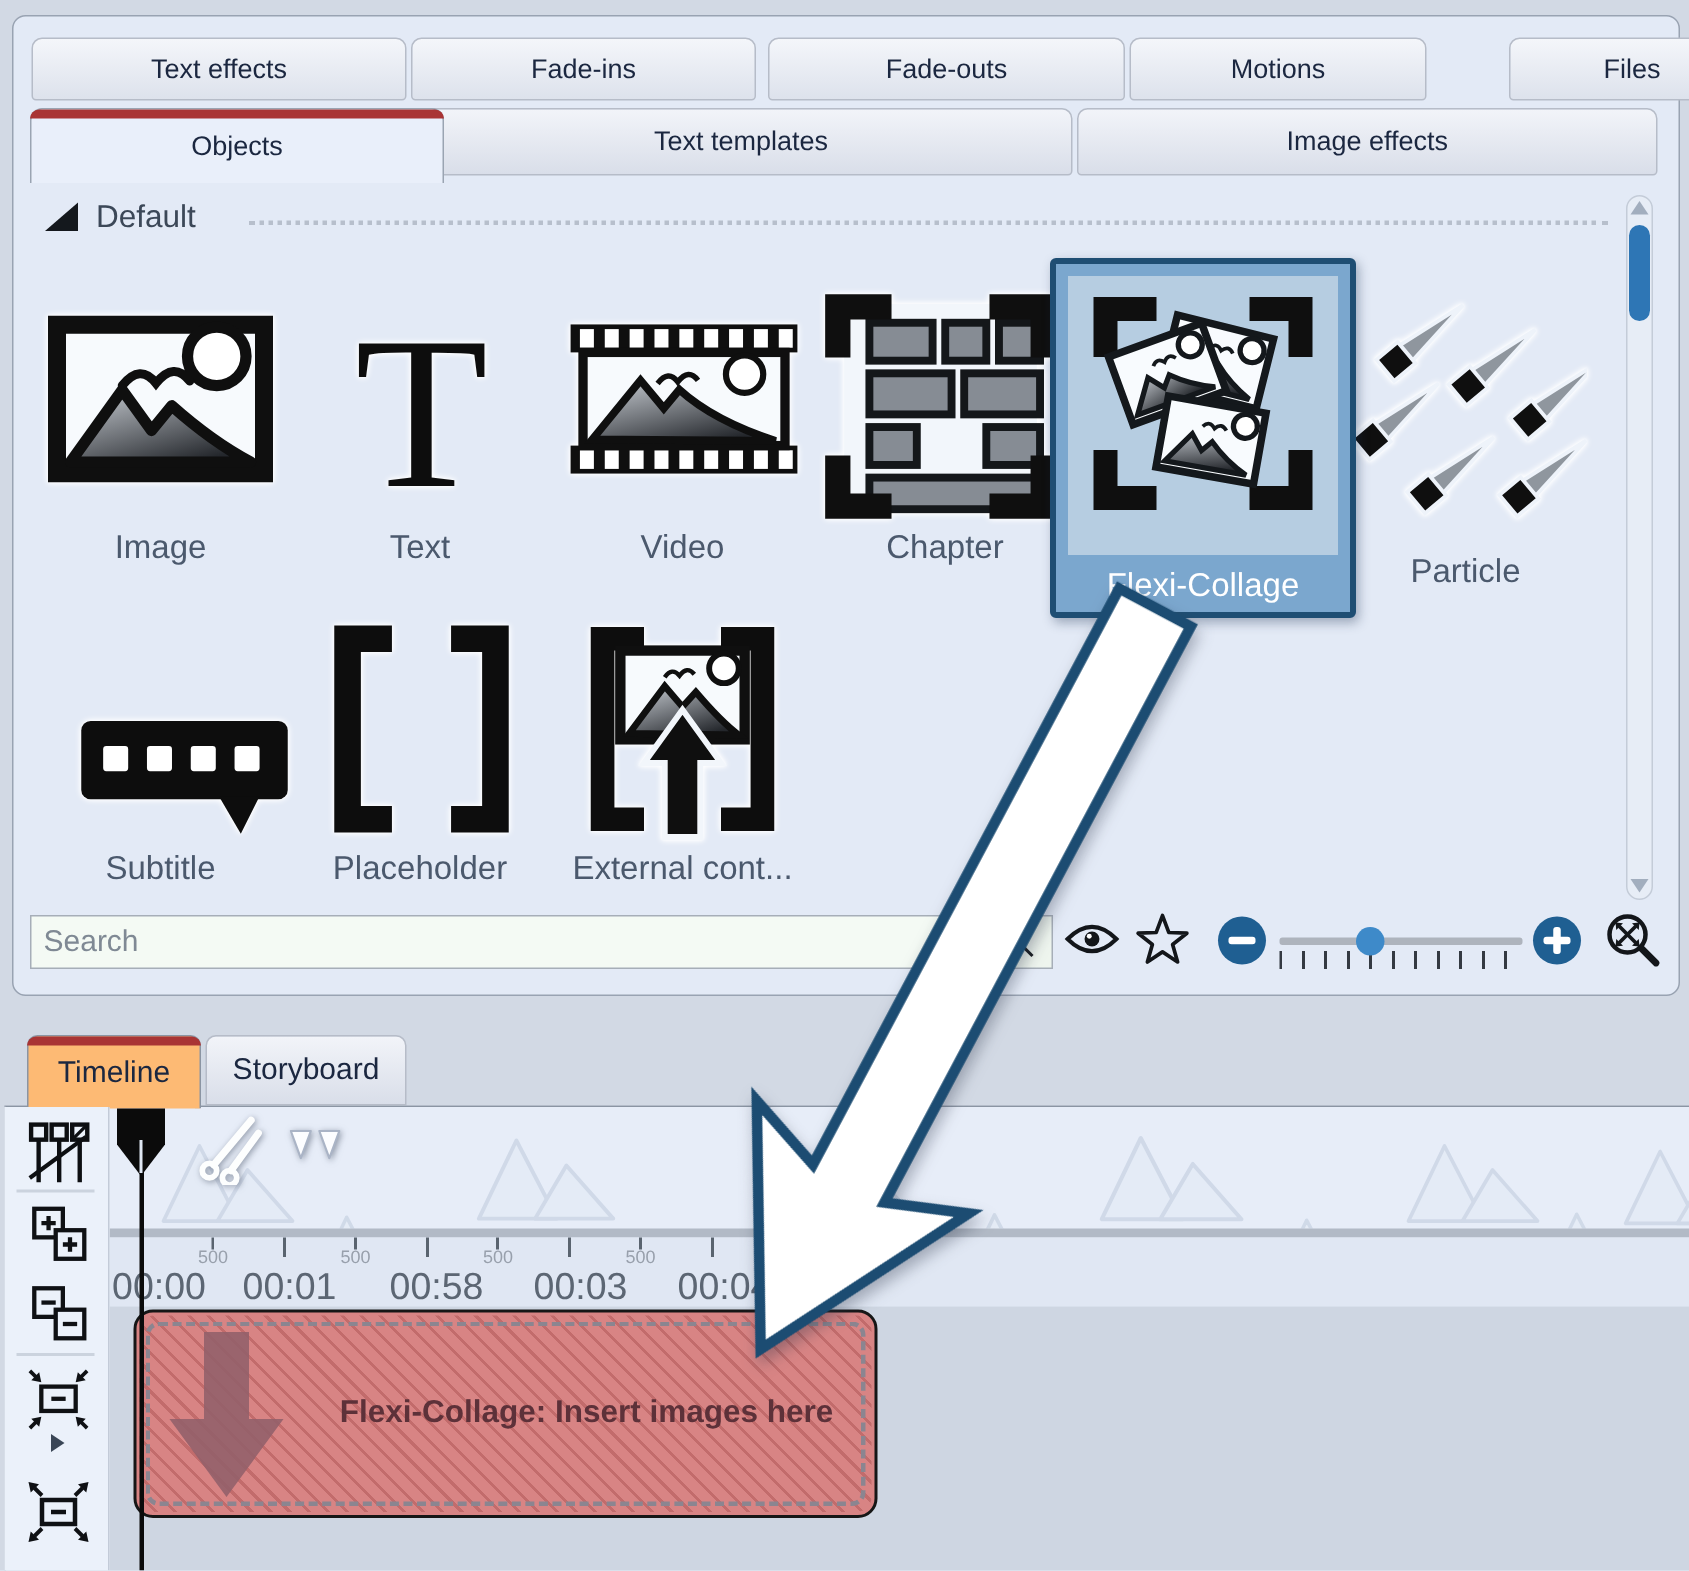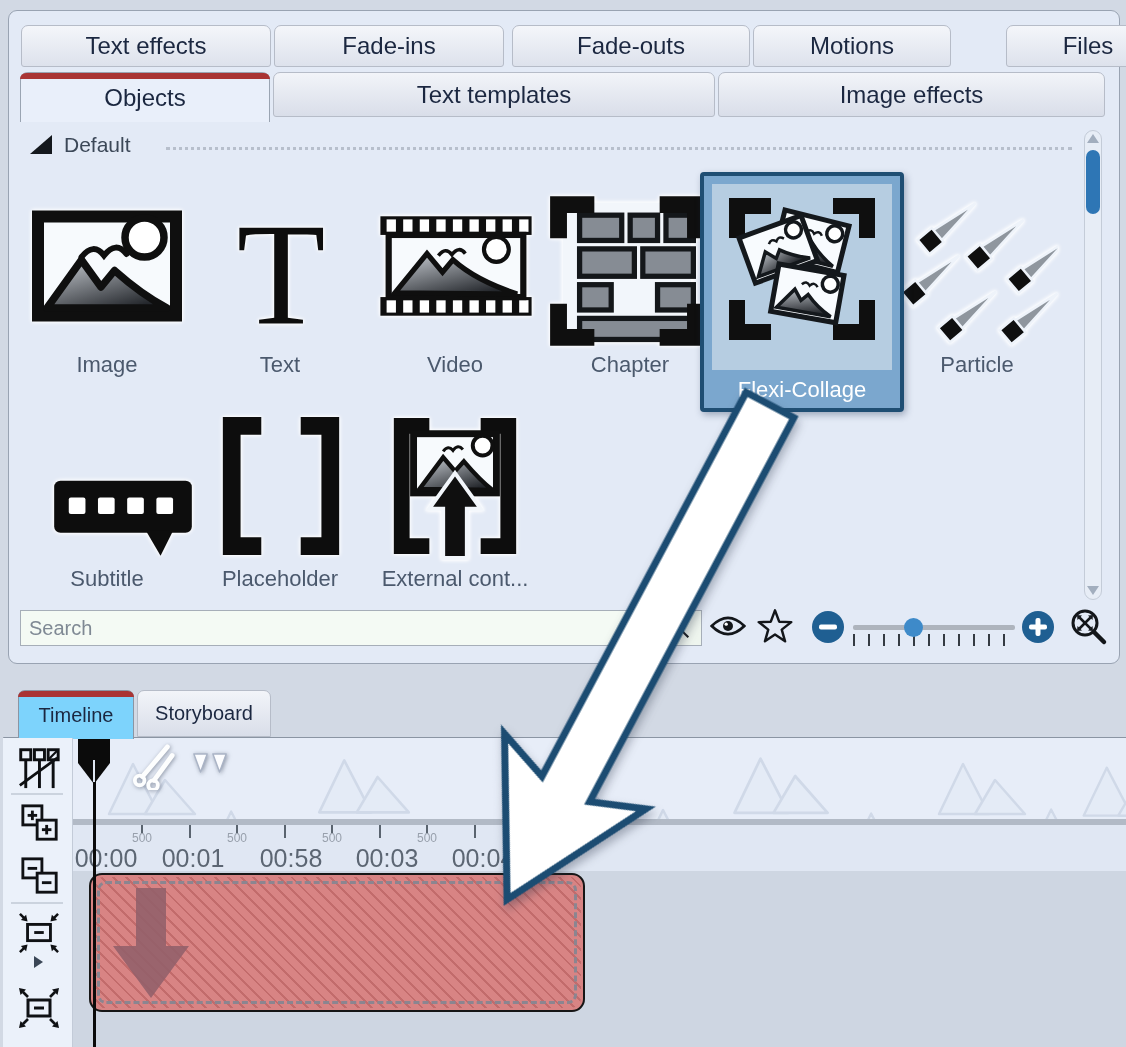--- a/index.html
+++ b/index.html
@@ -4,21 +4,21 @@
 <style>
   html,body{margin:0;padding:0;}
   body{width:1126px;height:1047px;position:relative;overflow:hidden;
        background:#d2d9e4;font-family:"Liberation Sans",sans-serif;color:#1b2740;}
   .abs{position:absolute;}
 
   
   .panel-top{left:8px;top:10px;width:1110px;height:652px;background:#e3eaf6;
              border:1px solid #99a3b2;border-radius:9px;}
   .tab{position:absolute;display:flex;align-items:center;justify-content:center;
-       font-size:24px;color:#1b2740;cursor:default;box-sizing:border-box;}
+       font-size:18px;color:#1b2740;cursor:default;box-sizing:border-box;}
   .tab.r1{top:25px;height:42px;border:1px solid #b6bcc8;border-radius:7px 7px 3px 3px;
           background:linear-gradient(#f4f6fa,#dde2ec);}
   .tab.r2{top:72px;height:45px;border:1px solid #b6bcc8;border-radius:7px 7px 3px 3px;
           background:linear-gradient(#f2f4f9,#d9dee9);}
   .tab.active{background:#e9effa;border:1px solid #9aa4b2;border-bottom:none;height:50px;
               border-radius:8px 8px 0 0;z-index:2;}
   .tab.active::before{content:'';position:absolute;top:0;left:-1px;right:-1px;height:6px;
               background:#a93434;border-radius:7px 7px 0 0;}
   .section-tri{width:0;height:0;border-left:22px solid transparent;border-bottom:19px solid #14181d;}
   .section-title{font-size:21px;font-weight:normal;color:#3c4858;}
@@ -48,21 +48,21 @@
   .sb-thumb{left:1086px;top:150px;width:14px;height:64px;background:#2e76b5;border-radius:7px;}
   .sb-up{left:1087px;top:134px;width:0;height:0;border-left:6px solid transparent;
          border-right:6px solid transparent;border-bottom:9px solid #a2aebe;}
   .sb-dn{left:1087px;top:586px;width:0;height:0;border-left:6px solid transparent;
          border-right:6px solid transparent;border-top:9px solid #a2aebe;}
 
   
   .tl-tab{position:absolute;top:690px;height:47px;display:flex;align-items:center;justify-content:center;
           font-size:20px;border:1px solid #b6bcc8;border-radius:7px 7px 0 0;
           background:linear-gradient(#f2f4f9,#d9dee9);box-sizing:border-box;}
-  .tl-tab.active{background:#7dd3fc;border:1px solid #8b95a3;border-bottom:none;height:49px;z-index:2;}
+  .tl-tab.active{background:#fdba74;border:1px solid #8b95a3;border-bottom:none;height:49px;z-index:2;}
   .tl-tab.active::before{content:'';position:absolute;top:0;left:-1px;right:-1px;height:6px;
           background:#a93434;border-radius:7px 7px 0 0;}
   .tl-content{left:3px;top:737px;width:1123px;height:310px;background:#e7edf8;
               border-top:1px solid #8b95a3;border-left:1px solid #aab2c0;box-sizing:border-box;}
   .tl-toolbar{left:3px;top:738px;width:70px;height:309px;background:#ebf1fa;
               border-right:1px solid #c3cbd8;box-sizing:border-box;z-index:4;}
   .tb-sep{position:absolute;left:8px;width:52px;height:2px;background:#cbd3de;}
   .wm-strip{left:73px;top:738px;width:1053px;height:81px;overflow:hidden;}
   .wm-m{position:absolute;opacity:.85;}
   .ruler-strip{left:73px;top:819px;width:1053px;height:6px;background:#b2bac6;}
@@ -101,21 +101,21 @@
 <div class="tab r1" style="left:512px;width:238px;">
     <span>Fade-outs</span>
   </div>
 <div class="tab r1" style="left:753px;width:198px;">
     <span>Motions</span>
   </div>
 <div class="tab r1" style="left:1006px;width:164px;">
     <span>Files</span>
   </div>
 
-<div class="tab r2 active" style="left:20px;width:250px;">
+<div class="tab r2 active" style="left:20px;width:276px;">
     <span>Objects</span>
   </div>
 <div class="tab r2" style="left:273px;width:442px;">
     <span>Text templates</span>
   </div>
 <div class="tab r2" style="left:718px;width:387px;">
     <span>Image effects</span>
   </div>
 
 <div class="abs section-tri" style="left:30px;top:135px;"></div>
@@ -252,21 +252,21 @@
       <g transform="translate(43,137) rotate(-40)">
   <polygon points="10,-7 62,0 10,7" fill="#8f969e" stroke="#eef3fa" stroke-width="2.5"></polygon>
   <rect x="-4" y="-9" width="18" height="18" fill="#0f0f0f" stroke="#eef3fa" stroke-width="2.5"></rect>
       </g>
       <g transform="translate(103,139) rotate(-40)">
   <polygon points="10,-7 62,0 10,7" fill="#8f969e" stroke="#eef3fa" stroke-width="2.5"></polygon>
   <rect x="-4" y="-9" width="18" height="18" fill="#0f0f0f" stroke="#eef3fa" stroke-width="2.5"></rect>
       </g>
     </svg>
   </span>
-<div class="abs obj-label" style="left:917px;top:352px;width:120px;">Particle</div>
+<div class="abs obj-label" style="left:917px;top:368px;width:120px;">Particle</div>
 
 <span class="abs obj-ic" data-icon="subtitle-icon" style="left:50px;top:464px;width:146px;height:96px;">
     <svg viewBox="0 0 140 92">
       <rect x="4" y="16" width="132" height="50" rx="6" fill="#0d0d0d"></rect>
    <polygon points="92,64 118,64 106,88" fill="#0d0d0d"></polygon>
    <rect x="18" y="32" width="16" height="16" rx="2" fill="#fff"></rect>
       <rect x="46" y="32" width="16" height="16" rx="2" fill="#fff"></rect>
    <rect x="74" y="32" width="16" height="16" rx="2" fill="#fff"></rect>
       <rect x="102" y="32" width="16" height="16" rx="2" fill="#fff"></rect>
     </svg>
@@ -441,20 +441,21 @@
 <span class="tsec" style="left:347px;">00:03</span>
 <span class="tsec" style="left:443px;">00:04</span>
 
 <div class="abs track-bg"></div>
 <div class="abs drop-box">
   <span data-icon="drop-arrow-icon" style="position:absolute;left:21px;top:11px;width:78px;height:114px;z-index:2;">
       <svg viewBox="0 0 78 114">
         <polygon points="24,2 54,2 54,60 77,60 39,112 1,60 24,60" fill="#93606a" opacity="0.9"></polygon>
       </svg>
     </span>
+  <div class="drop-text">Flexi-Collage: Insert images here</div>
 </div>
 
 <div class="abs tl-toolbar">
   <span data-icon="tracks-icon" style="position:absolute;left:14px;top:9px;width:44px;height:42px;">
       <svg viewBox="0 0 46 46">
    <rect x="3" y="3" width="11" height="11" fill="none" stroke="#0d0f12" stroke-width="3.2"></rect>
    <rect x="18" y="3" width="11" height="11" fill="none" stroke="#0d0f12" stroke-width="3.2"></rect>
    <rect x="33" y="3" width="11" height="11" fill="none" stroke="#0d0f12" stroke-width="3.2"></rect>
    <line x1="33" y1="14" x2="44" y2="3" stroke="#0d0f12" stroke-width="2.4"></line>
    <line x1="8.5" y1="14" x2="8.5" y2="45" stroke="#0d0f12" stroke-width="3.2"></line>

